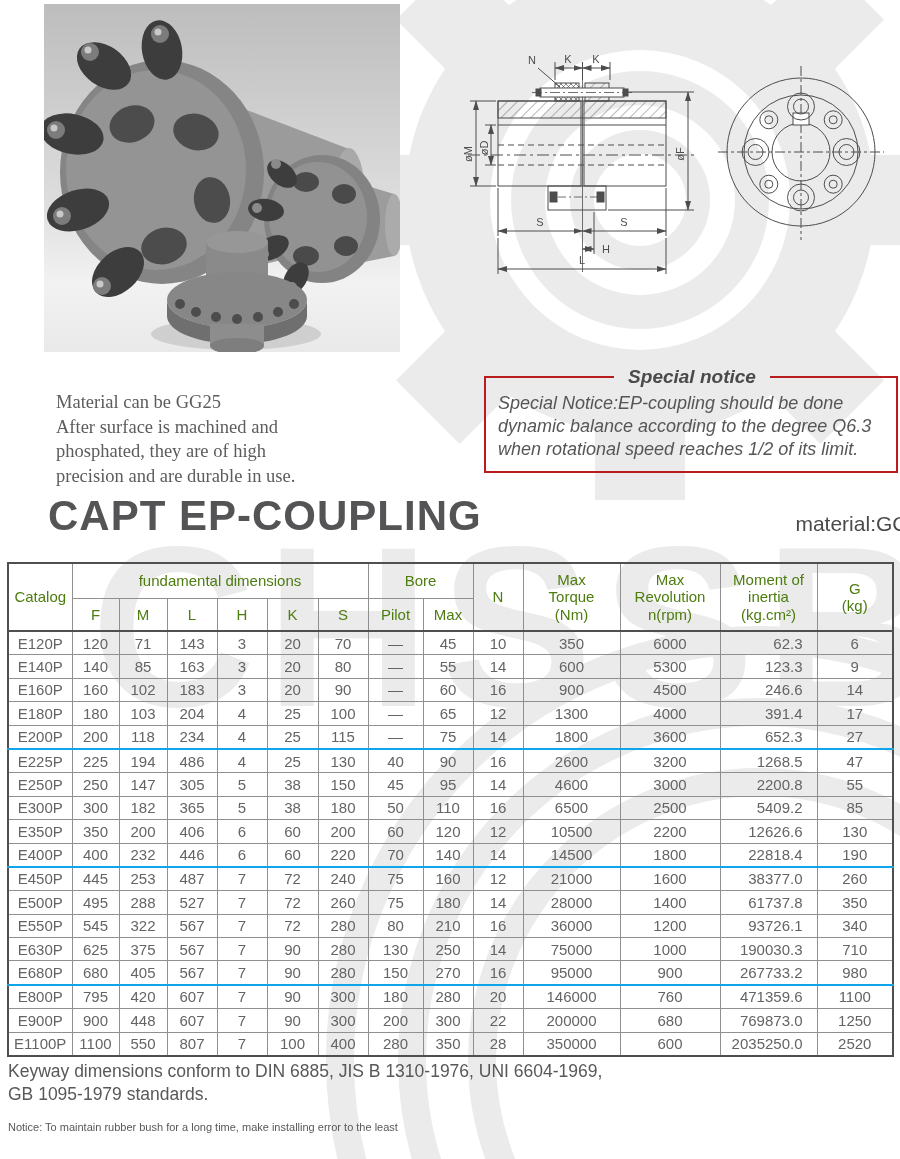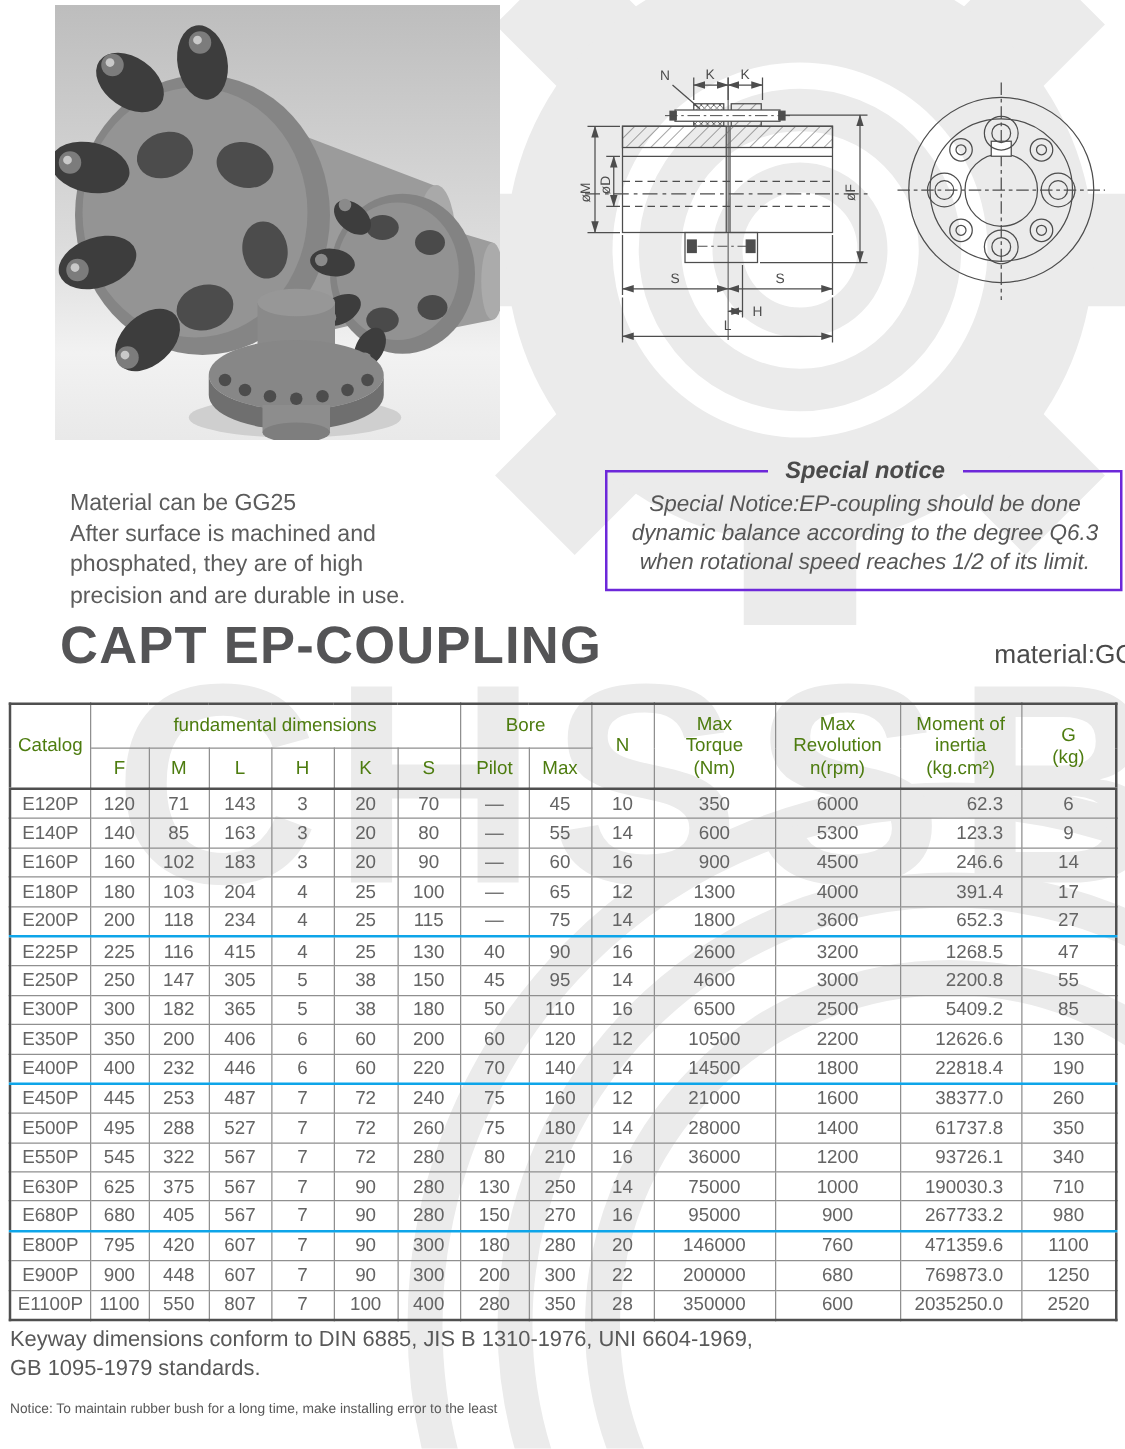--- a/index.html
+++ b/index.html
@@ -7,25 +7,25 @@
         font-family:"Liberation Sans", sans-serif;color:#5c5c5c;}
   .layer{position:absolute;z-index:1;}
   .watermark{position:absolute;left:0;top:0;z-index:0;}
 
   
   .photo{left:44px;top:4px;width:356px;height:348px;}
   .drawing{left:436px;top:4px;width:460px;height:302px;}
 
   
   .material{left:56px;top:390px;width:340px;font-size:18.5px;line-height:1.33;
-            color:#5c5c5c;white-space:pre-line;}
+            color:#5c5c5c;white-space:pre-line;font-family:Liberation Serif, serif;}
 
   
   .notice-box{left:484px;top:366px;width:388px;margin:0;padding:2px 10px 10px 12px;
-              border:2px solid #6d28d9;background:transparent;text-align:center;}
+              border:2px solid #b91c1c;background:transparent;}
   .notice-box legend{margin:0 auto;padding:0 14px;font-style:italic;font-weight:bold;
                      font-size:19px;color:#4a4a4a;}
   .notice-box p{margin:2px 0 0 0;font-size:18px;line-height:1.28;color:#565656;font-style:italic;}
 
   
   .title-row{left:8px;top:492px;width:884px;display:flex;justify-content:space-between;
              align-items:flex-end;margin-left:40px;}
   .title-row h1{margin:0;font-size:42px;font-weight:bold;letter-spacing:1px;color:#545456;}
   .material-tag{font-size:21px;color:#4a4a4a;padding-bottom:4px;}
 
@@ -409,22 +409,22 @@
           <td>1800</td>
           <td>3600</td>
           <td>652.3</td>
           <td>27</td>
         </tr>
       </tbody>
       <tbody>
         <tr>
           <td>E225P</td>
           <td>225</td>
-          <td>116</td>
-          <td>415</td>
+          <td>194</td>
+          <td>486</td>
           <td>4</td>
           <td>25</td>
           <td>130</td>
           <td>40</td>
           <td>90</td>
           <td>16</td>
           <td>2600</td>
           <td>3200</td>
           <td>1268.5</td>
           <td>47</td>

